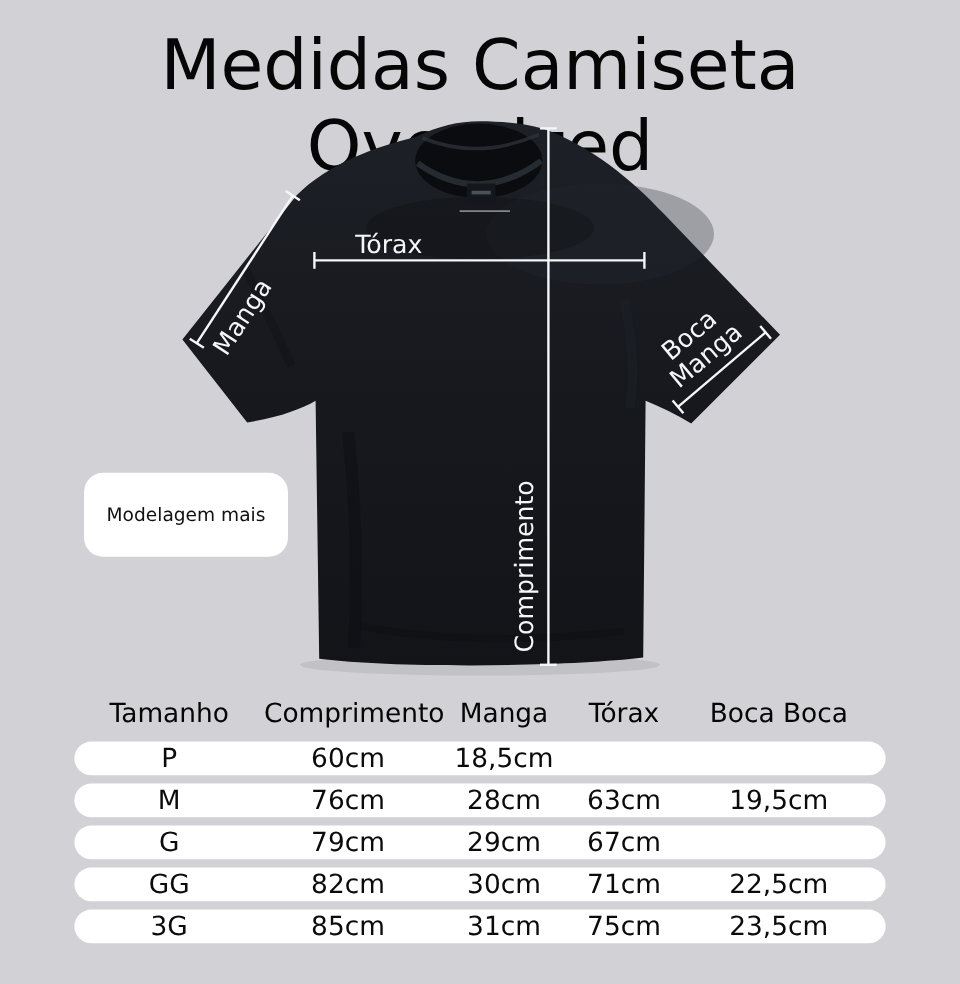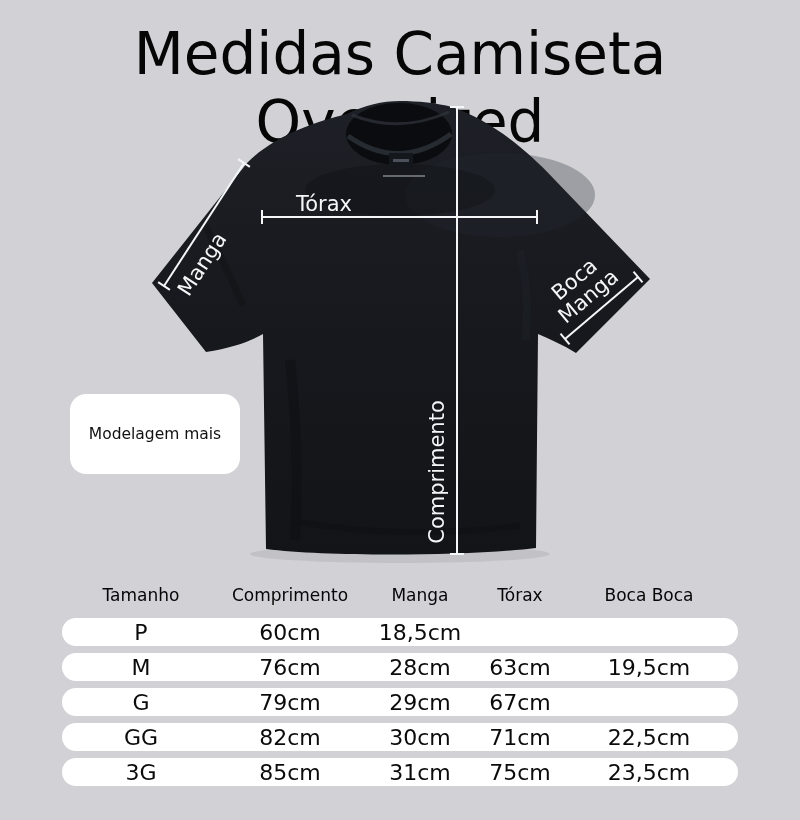--- a/index.html
+++ b/index.html
@@ -12,36 +12,36 @@
     overflow:hidden;
   }
   .title{
     position:absolute;top:20px;left:0;width:800px;
     text-align:center;
     font-size:58px;font-weight:400;letter-spacing:0;
     margin:0;color:#060607;
   }
   .shirt-svg{position:absolute;left:0;top:0;}
   .note-box{
-    position:absolute;left:70px;top:394px;width:170px;height:80px;
+    position:absolute;left:70px;top:394px;width:170px;height:70px;
     background:#ffffff;border-radius:16px;
     display:flex;flex-direction:column;align-items:center;justify-content:center;
     font-size:15.5px;line-height:1.35;color:#111;text-align:center;
   }
   .size-table{
     position:absolute;left:62px;top:582px;width:676px;
   }
   .t-row{
     display:grid;
     grid-template-columns:158px 140px 120px 80px 178px;
     align-items:center;
     height:28px;
   }
   .t-header{height:26px;margin-bottom:10px;}
-  .t-header .t-cell{font-size:17px;color:#060607;}
+  .t-header .t-cell{font-size:22px;color:#060607;}
   .t-pill{
     background:#ffffff;border-radius:14px;margin-bottom:7px;
   }
   .t-cell{
     text-align:center;font-size:22px;color:#0b0b0c;white-space:nowrap;
   }
 </style>
 </head>
 <body>
 

